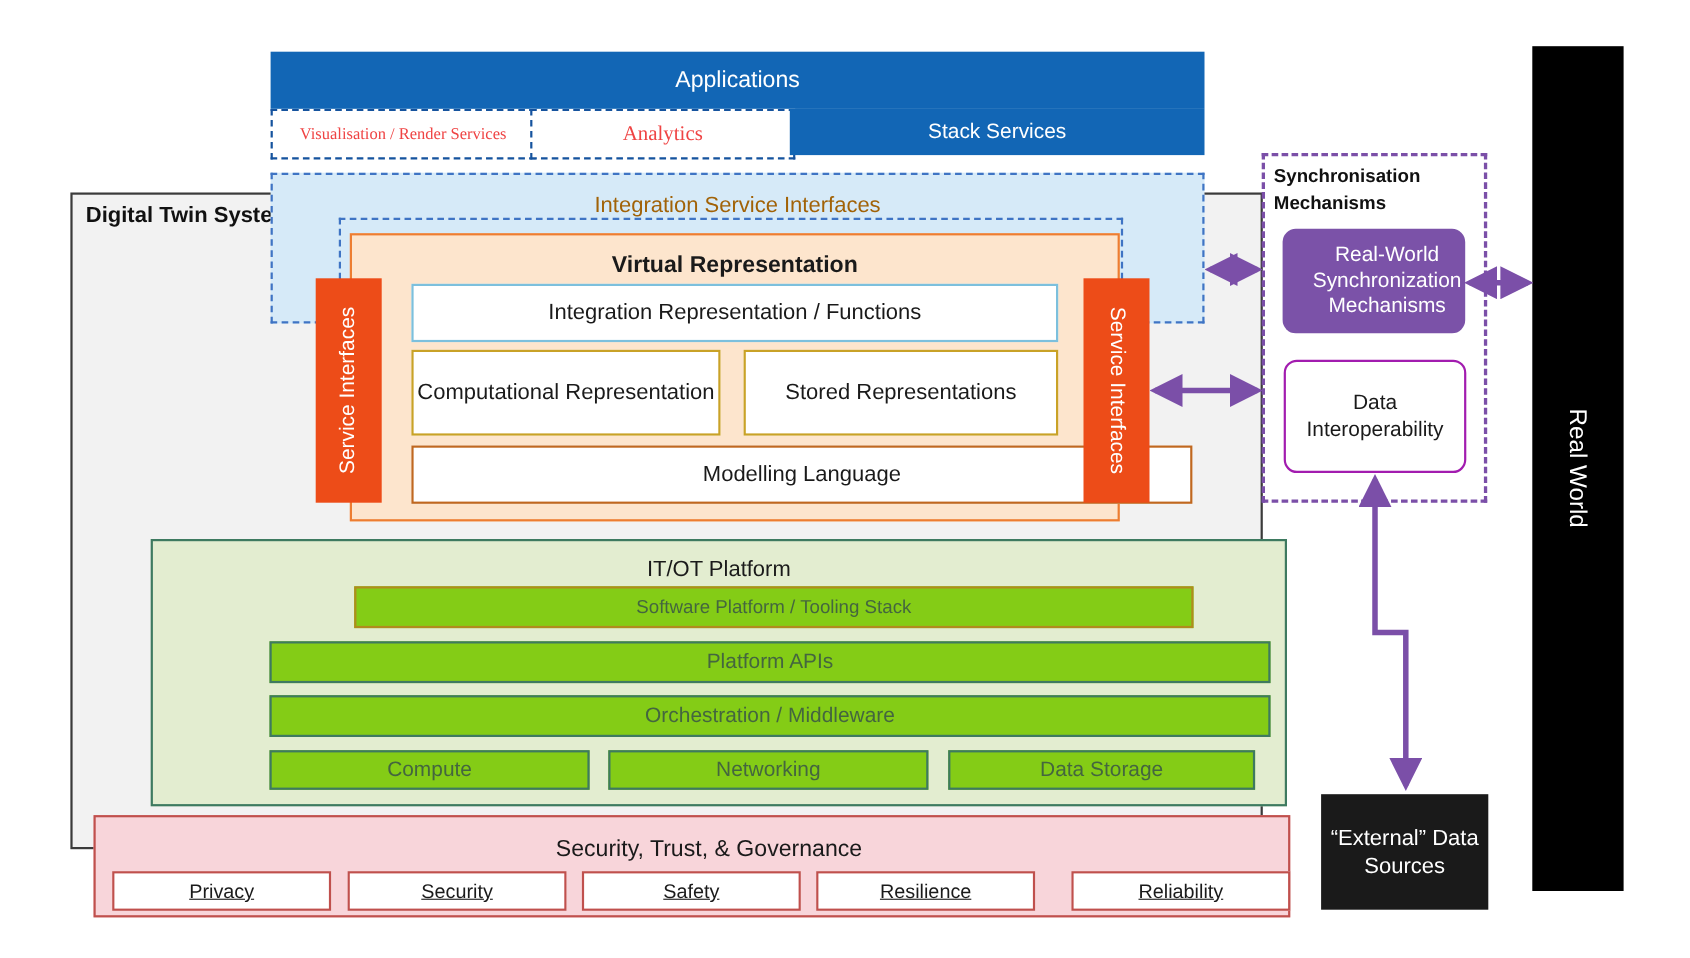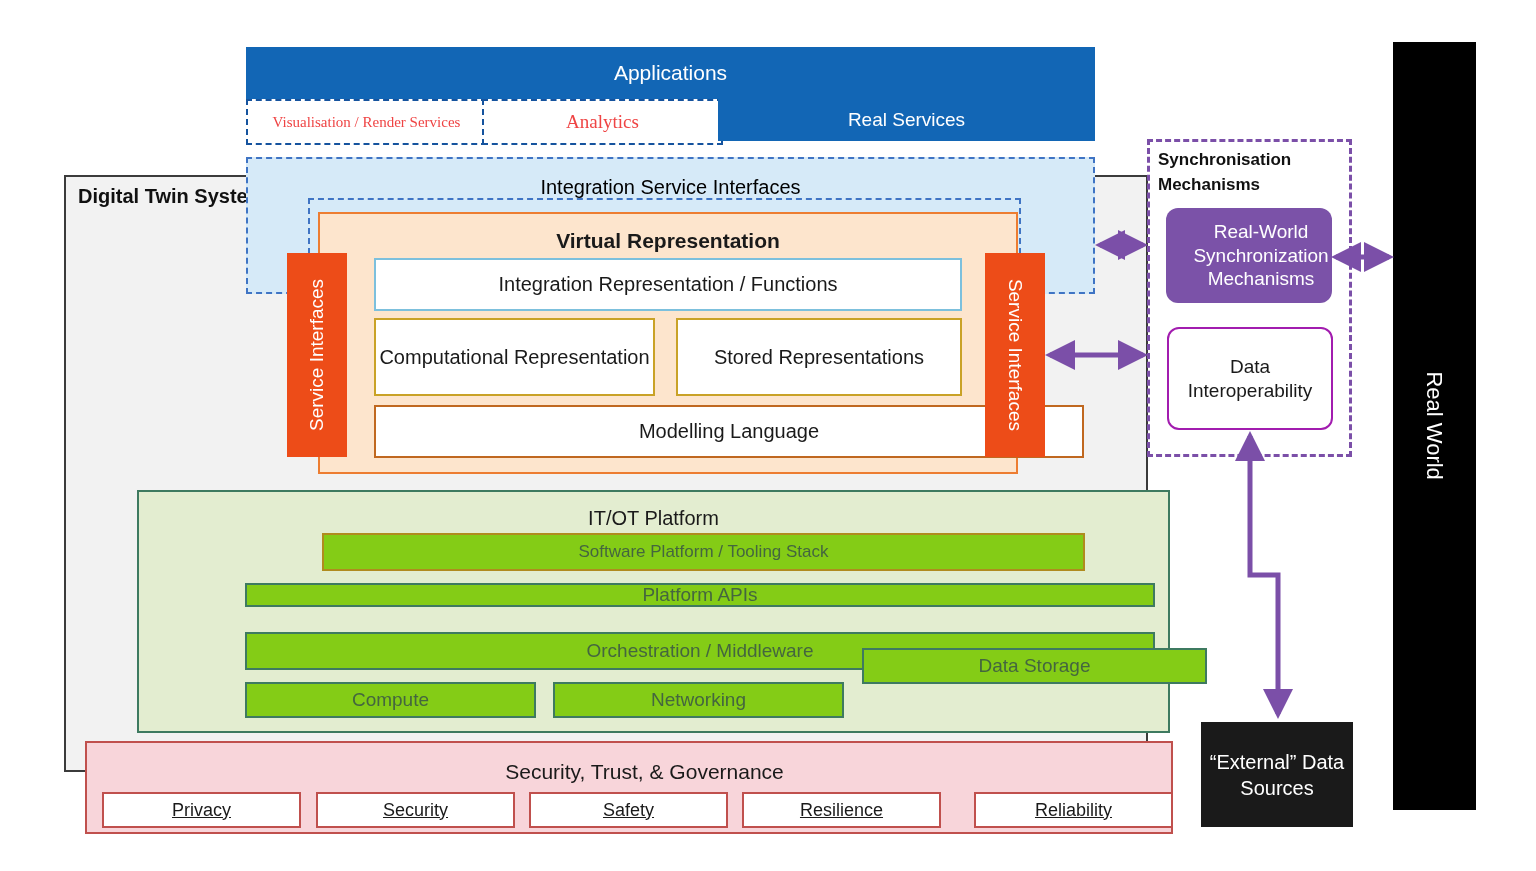--- a/index.html
+++ b/index.html
@@ -68,21 +68,21 @@
   #svc-analytics { left: 236px; width: 237px; font-size: 19px; }
 
   
   #isi {
     left: 246px; top: 157px; width: 849px; height: 137px;
     background: #d6eaf8;
     border: 2px dashed #3f74c4;
   }
   #isi-label {
     left: 246px; top: 172px; width: 849px; height: 30px;
-    font-size: 20px; color: #000000;
+    font-size: 20px; color: #a16207;
   }
   #isi-inner-dash {
     left: 308px; top: 198px; width: 713px; height: 96px;
     border: 2px dashed #3f74c4;
     border-bottom: none;
     background: transparent;
   }
 
   
   #vr {
@@ -145,37 +145,37 @@
   .itot-box {
     background: #84cc16;
     color: #44663f;
     font-size: 19px;
   }
   #itot-software {
     left: 322px; top: 533px; width: 763px; height: 38px;
     border: 2px solid #b08b1e; font-size: 17px;
   }
   #itot-apis {
-    left: 245px; top: 583px; width: 910px; height: 24px;
+    left: 245px; top: 583px; width: 910px; height: 38px;
     border: 2px solid #3e7a60;
   }
   #itot-orchestration {
     left: 245px; top: 632px; width: 910px; height: 38px;
     border: 2px solid #3e7a60;
   }
   #itot-compute {
     left: 245px; top: 682px; width: 291px; height: 36px;
     border: 2px solid #3e7a60;
   }
   #itot-networking {
     left: 553px; top: 682px; width: 291px; height: 36px;
     border: 2px solid #3e7a60;
   }
   #itot-storage {
-    left: 862px; top: 648px; width: 345px; height: 36px;
+    left: 862px; top: 682px; width: 279px; height: 36px;
     border: 2px solid #3e7a60;
   }
 
   
   #stg {
     left: 85px; top: 741px; width: 1088px; height: 93px;
     background: #f8d5da;
     border: 2px solid #c0504d;
   }
   #stg-label {
@@ -259,21 +259,21 @@
 
 <div id="canvas">
 
   <div class="abs" id="dt-system"></div>
   <div class="abs" id="dt-system-label">Digital Twin System</div>
 
   <div class="abs ctr" id="applications">Applications</div>
   <div class="abs" id="app-row">
     <div class="app-white" id="svc-visualisation">Visualisation / Render Services</div>
     <div class="app-white" id="svc-analytics">Analytics</div>
-    <div id="other-services">Real Services</div>
+    <div id="other-services">Stack Services</div>
   </div>
 
   <div class="abs" id="isi"></div>
   <div class="abs ctr" id="isi-label">Integration Service Interfaces</div>
   <div class="abs" id="isi-inner-dash"></div>
 
   <div class="abs" id="vr"></div>
   <div class="abs ctr" id="vr-label">Virtual Representation</div>
   <div class="abs ctr" id="vr-integration">Integration Representation / Functions</div>
   <div class="abs ctr" id="vr-computational">Computational Representation</div>

